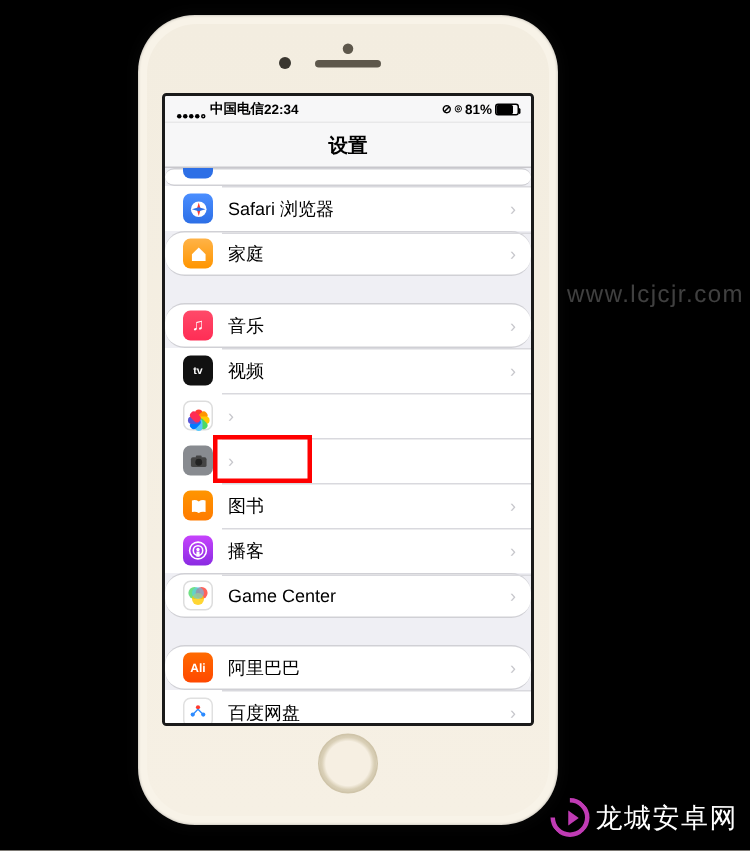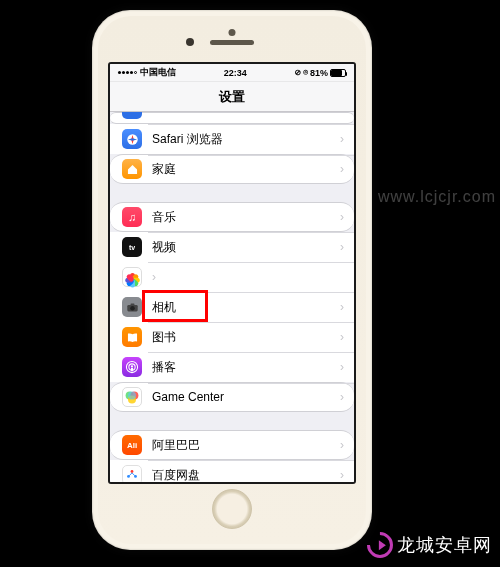--- a/index.html
+++ b/index.html
@@ -87,25 +87,25 @@
       height: 18px;
       background: #f7f7f8;
       border-bottom: .5px solid rgba(0,0,0,.06);
       display: flex;
       align-items: center;
       padding: 0 8px;
       font-size: 9px;
       font-weight: 600;
       color:#000;
     }
-    .status-left{display:flex;align-items:center;gap:3px;}
+    .status-left{display:flex;align-items:flex-end;gap:3px;}
     .sig-dots{display:flex;gap:1px;}
     .sig-dots i{width:3px;height:3px;border-radius:50%;background:#000;display:block;}
     .sig-dots i.off{background:transparent;border:.5px solid #000;box-sizing:border-box;}
-    .status-center{flex:1;text-align:center;}
+    .status-center{flex:1;}
     .status-right{display:flex;align-items:center;gap:2px;}
     .alarm{font-size:8px;}
     .battery{
       width:16px;height:8px;border:.8px solid #000;border-radius:2px;position:relative;
     }
     .battery::after{content:"";position:absolute;right:-2px;top:2px;width:1.3px;height:4px;background:#000;border-radius:0 1px 1px 0;}
     .battery i{display:block;height:100%;width:80%;background:#000;border-radius:1px;}
     
     .nav {
       height: 30px;
@@ -290,21 +290,20 @@
           <span class="chev">›</span>
         </div>
         <div class="row" id="row-camera">
           <span class="app-icon ic-camera">
             <svg width="13" height="13" viewBox="0 0 20 20">
                 <rect x="2" y="6" width="16" height="10" rx="2" fill="#444"></rect>
                 <circle cx="10" cy="11" r="3.5" fill="#222"></circle>
                 <rect x="7" y="4" width="6" height="3" rx="1" fill="#444"></rect>
               </svg>
           </span>
-          <span class="label">相机</span>
           <span class="chev">›</span>
         </div>
         <div class="row">
           <span class="app-icon ic-books">
             <svg width="13" height="13" viewBox="0 0 20 20">
                 <path d="M3 4 Q7 3 10 5 Q13 3 17 4 V16 Q13 15 10 17 Q7 15 3 16 Z" fill="#fff"></path>
               </svg>
           </span>
           <span class="label">图书</span>
           <span class="chev">›</span>

